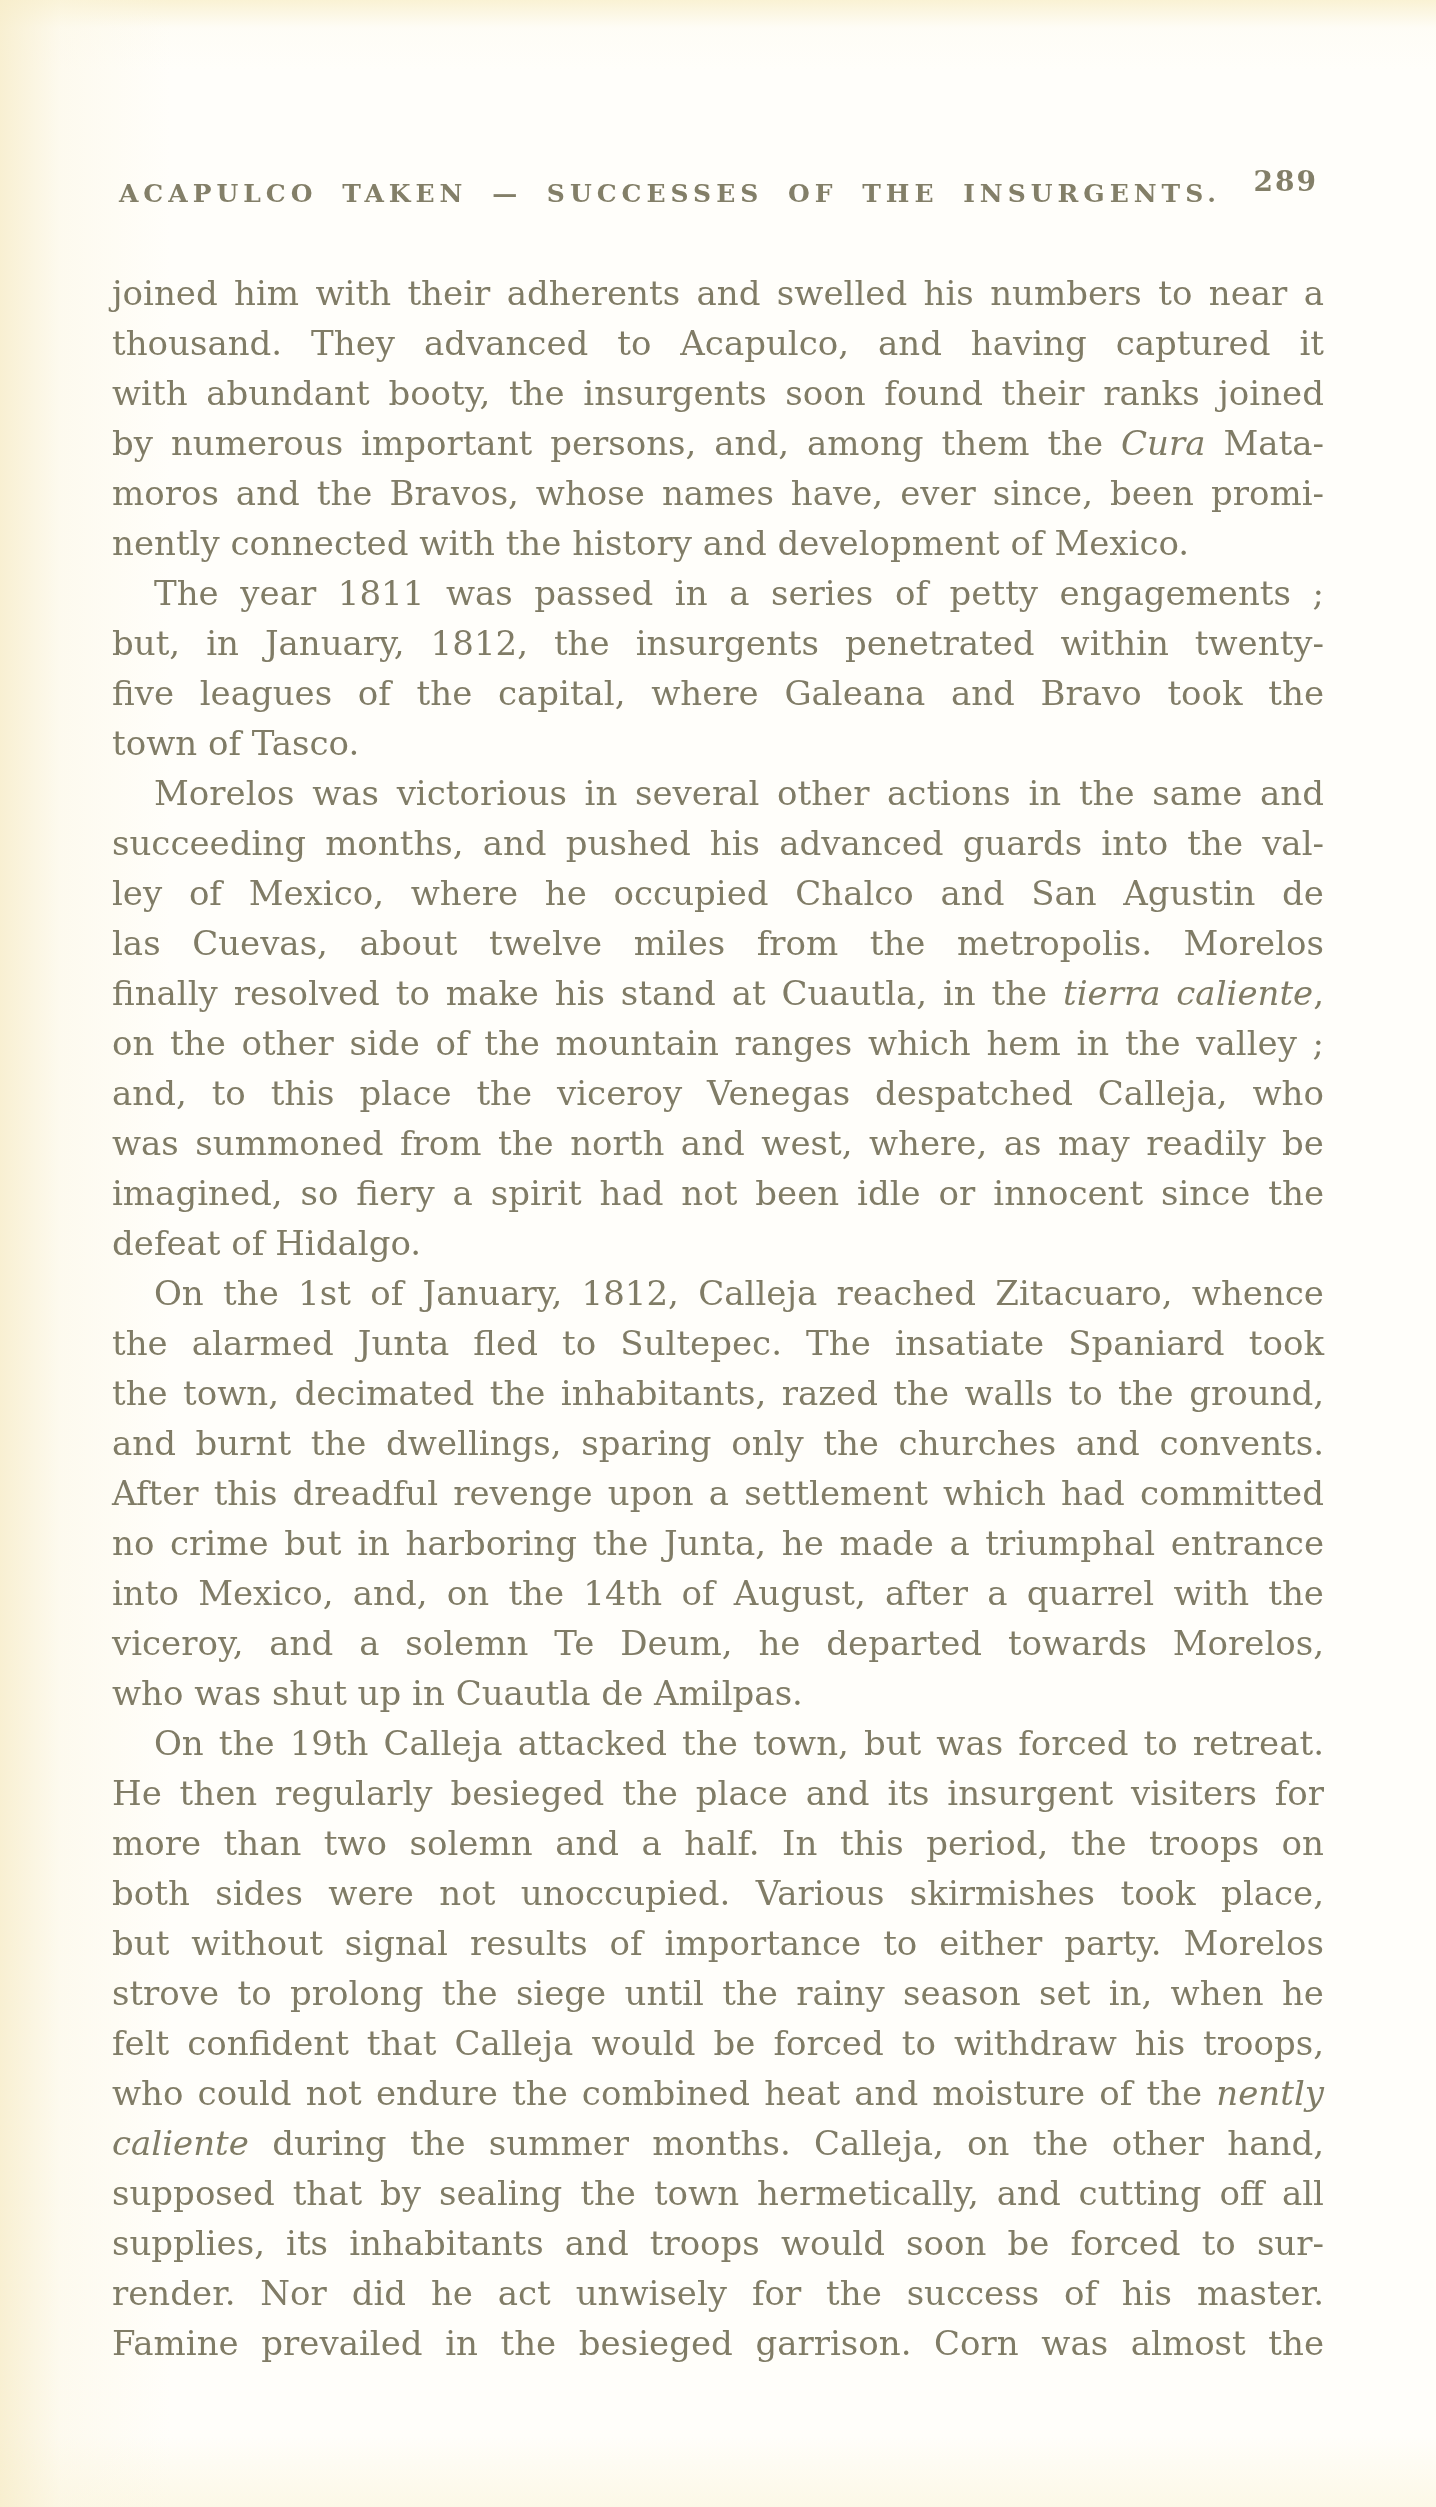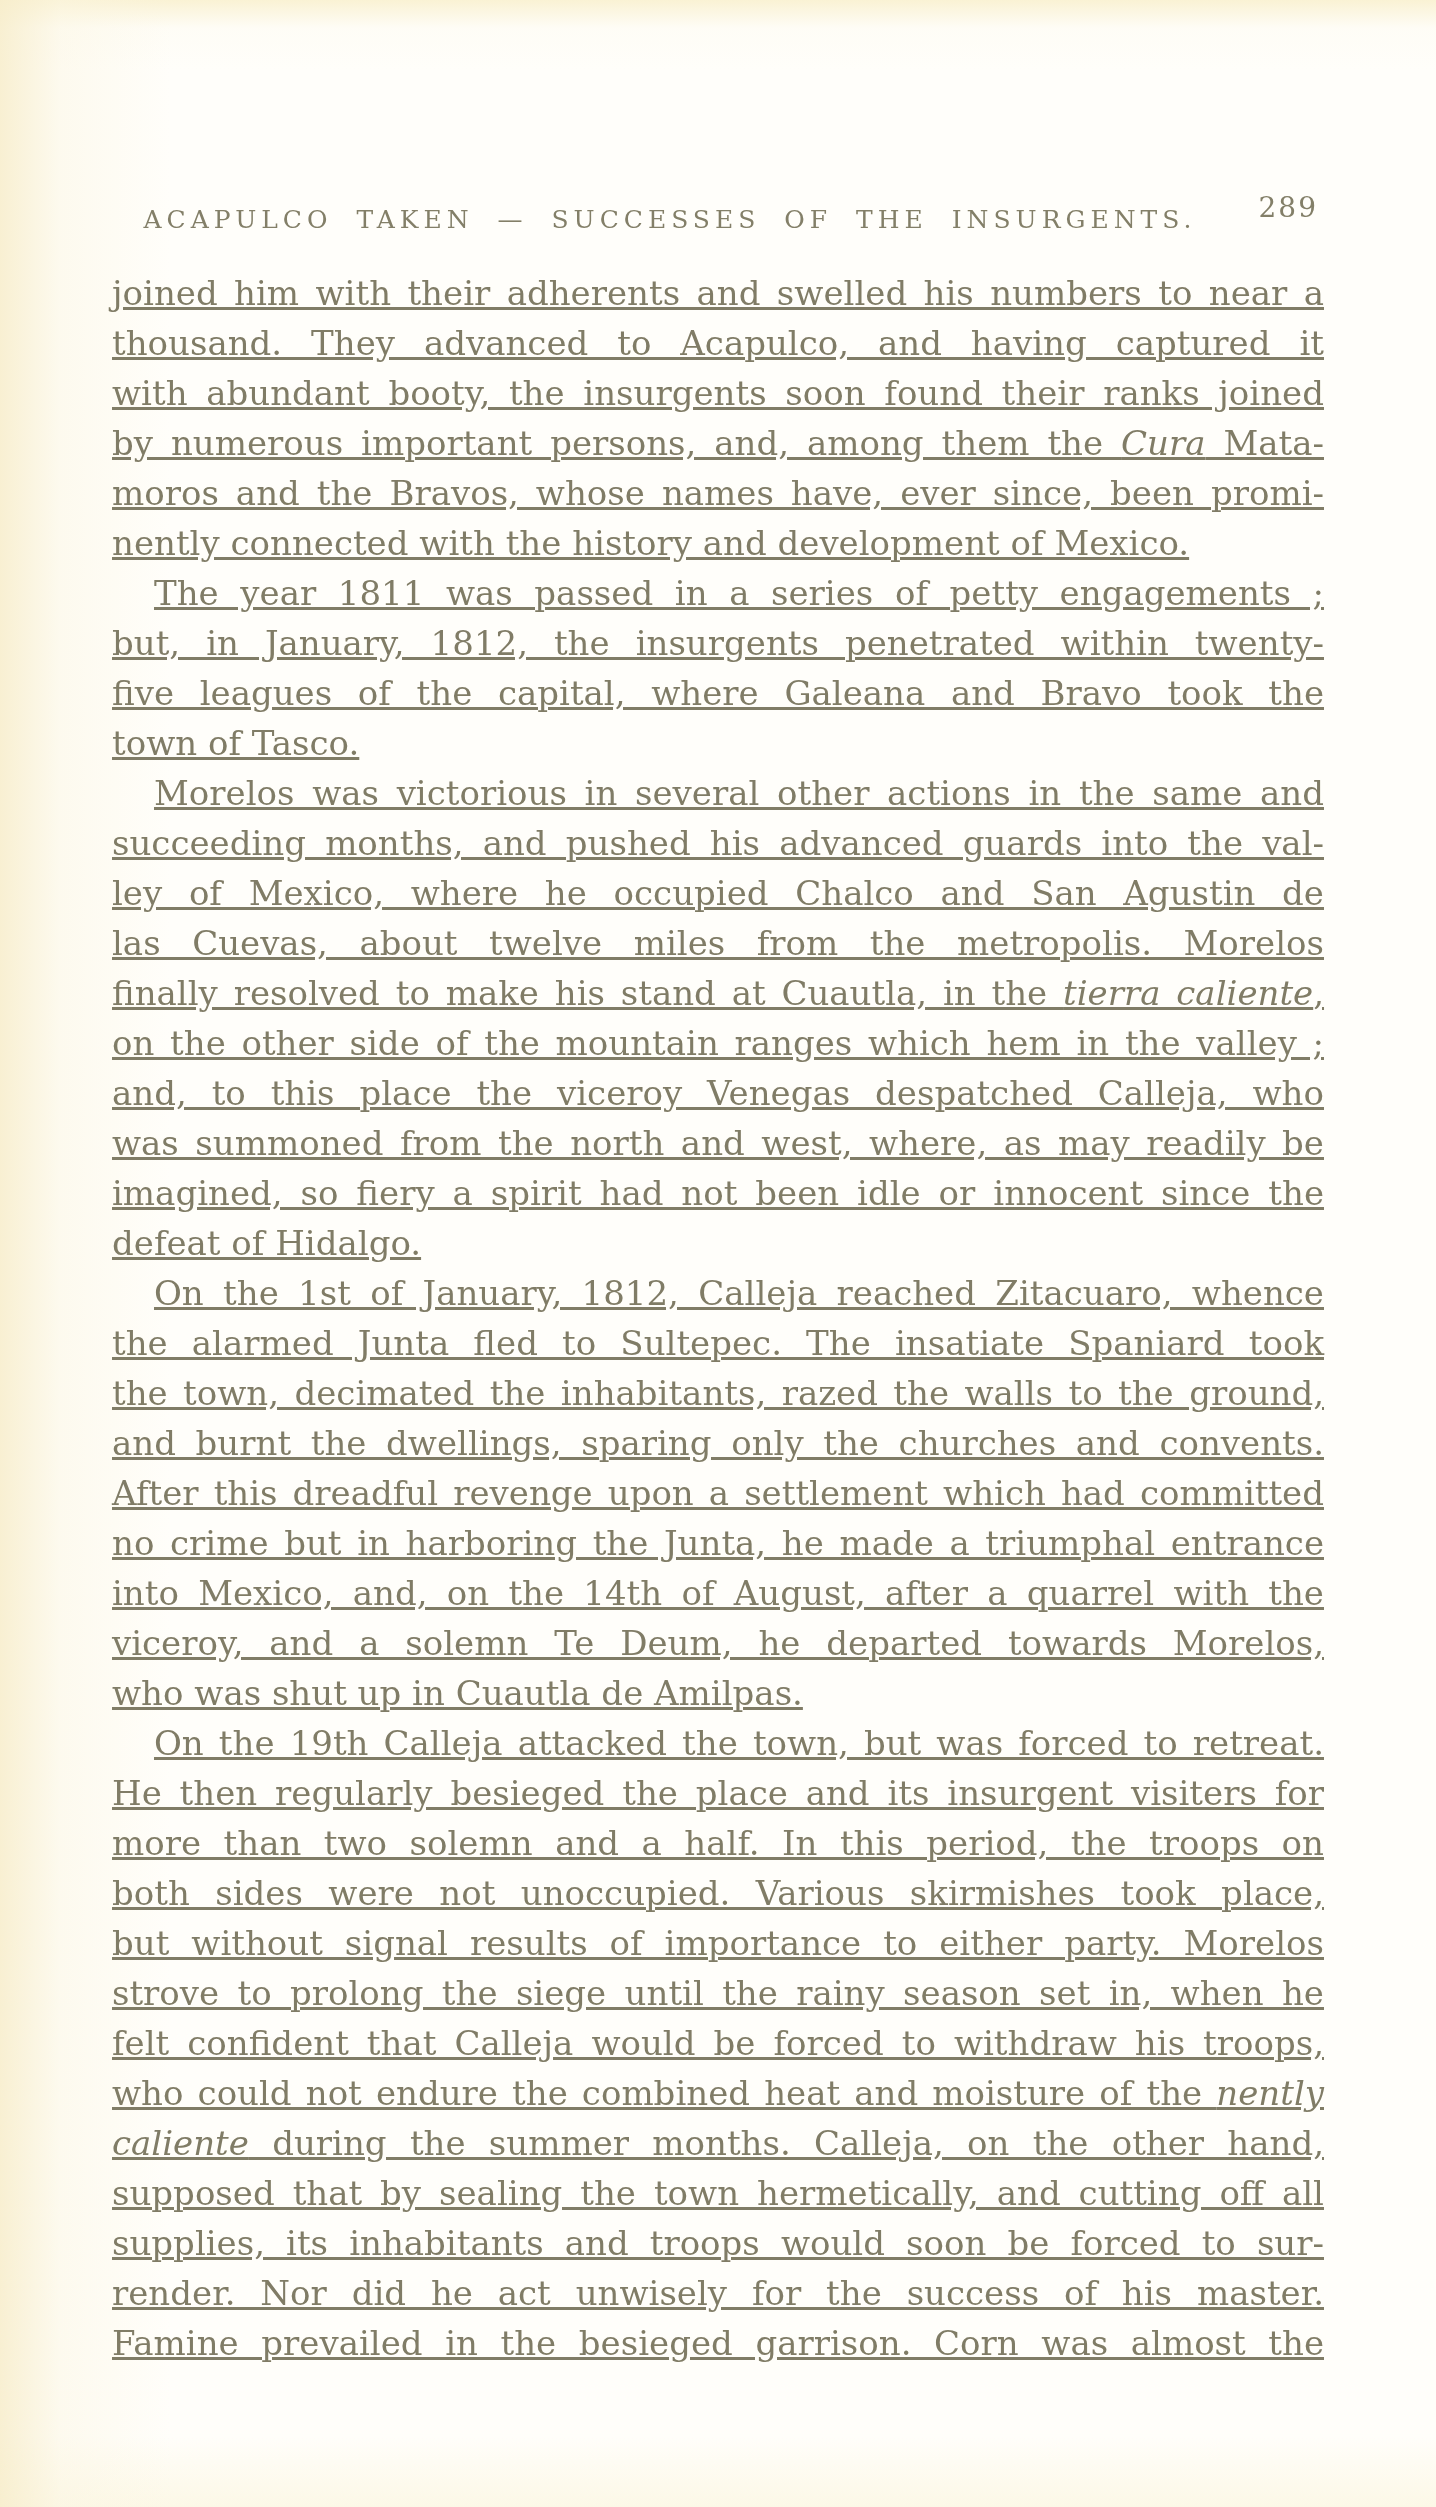--- a/index.html
+++ b/index.html
@@ -17,24 +17,25 @@
     color: #807c66;
     background:
       linear-gradient(90deg, rgba(247,237,203,0.85) 0px, rgba(251,245,224,0.45) 60px, rgba(255,255,252,0) 170px),
       linear-gradient(180deg, rgba(248,238,199,0.75) 0px, rgba(253,250,238,0.35) 28px, rgba(255,255,252,0) 70px),
       linear-gradient(0deg, rgba(250,243,215,0.55) 0px, rgba(255,255,252,0) 70px),
       #fffefa;
   }
   
   .running-header {
     position: absolute;
-    top: 197px;
+    top: 171px;
     left: 112px;
     width: 1212px;
     height: 46px;
+    font-weight: bold;
   }
   .header-title {
     position: absolute;
     left: 0;
     right: 96px;
     top: 8px;
     text-align: center;
     font-size: 25px;
     letter-spacing: 5px;
     word-spacing: 11px;
@@ -52,21 +53,21 @@
   
   .body-text {
     position: absolute;
     top: 268px;
     left: 112px;
     width: 1212px;
     font-size: 34px;
     line-height: 50px;
     text-rendering: optimizeLegibility;
   }
-  .paragraph { margin: 0; text-decoration: underline; }
+  .paragraph { margin: 0; }
   .paragraph.indent .line:first-child { text-indent: 42px; }
   .line {
     height: 50px;
     text-align: justify;
     text-align-last: justify;
     white-space: normal;
   }
   .line.no-justify { text-align-last: left; }
   .it { font-style: italic; margin-top: 11px; }
 </style>

